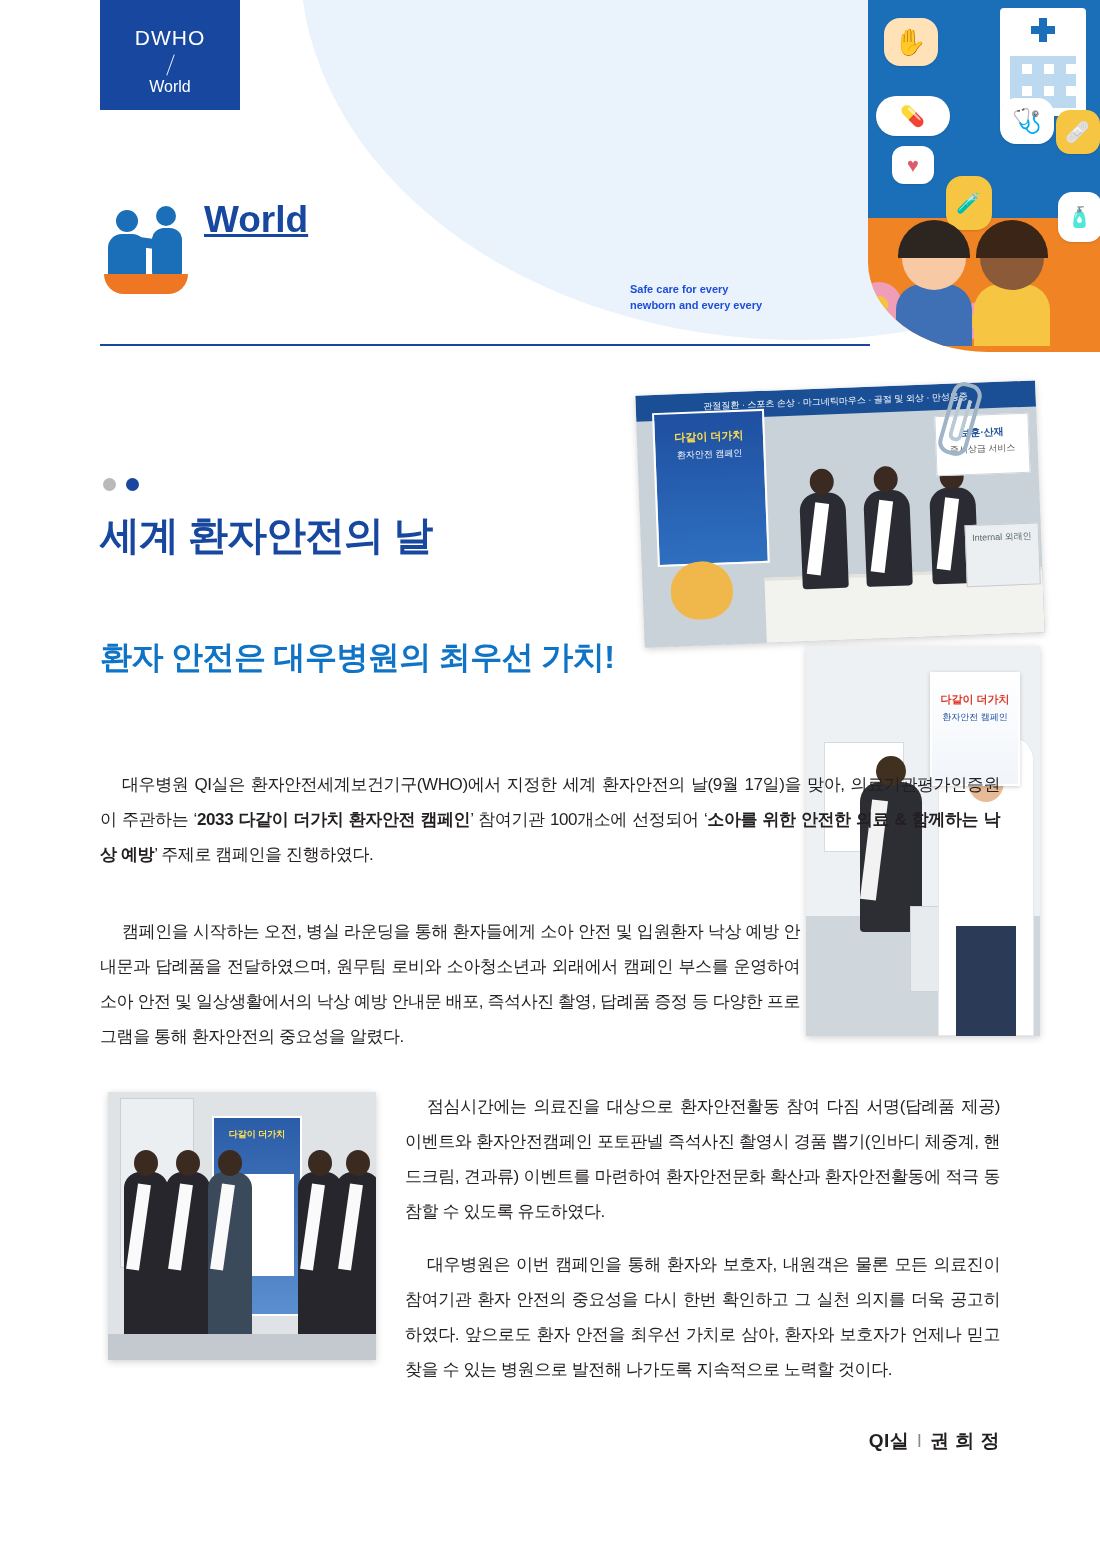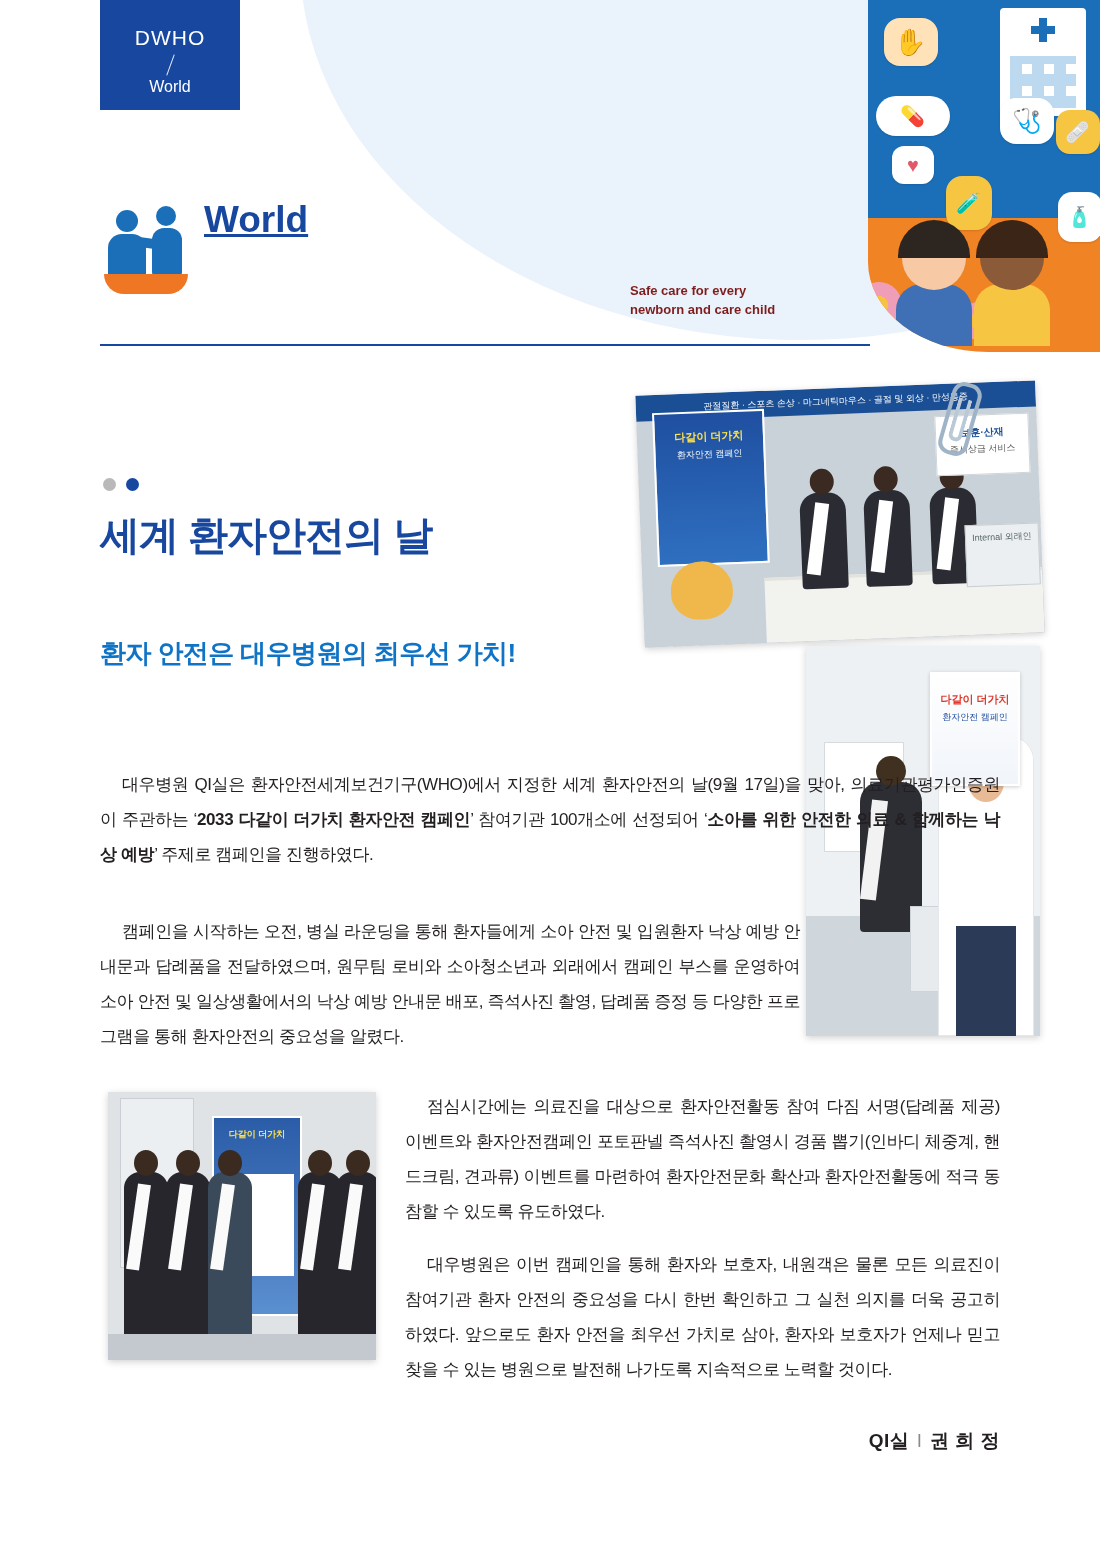--- a/index.html
+++ b/index.html
@@ -212,22 +212,22 @@
     top: 344px;
     width: 770px;
     height: 2px;
     background: #17479e;
   }
   .tagline {
     position: absolute;
     left: 630px;
     top: 282px;
     width: 230px;
-    color: #7f1d1d;
-    font-size: 13px;
+    color: #1d4ed8;
+    font-size: 11px;
     font-weight: bold;
     line-height: 1.45;
   }
 
   
   .dots {
     position: absolute;
     left: 103px;
     top: 478px;
     display: flex;
@@ -247,21 +247,21 @@
     color: #17479e;
     letter-spacing: -1px;
   }
 
   .subhead {
     position: absolute;
     left: 100px;
     top: 632px;
     width: 620px;
     color: #0f73c6;
-    font-size: 26px;
+    font-size: 32px;
     font-weight: bold;
     line-height: 1.62;
     letter-spacing: -0.6px;
   }
   .subhead .l2-strong { color: #17479e; }
 
   
   .para {
     position: absolute;
     color: #231f20;
@@ -516,21 +516,21 @@
     <div class="fig fig-head-b"></div>
     <div class="fig fig-hand"></div>
   </div>
   <div class="wpsd-text">
     <div class="wpsd-l1">World</div>
   </div>
 </div>
 
 <div class="tagline">
   <div>Safe care for every</div>
-  <div>newborn and care child</div>
+  <div>newborn and every every</div>
 </div>
 <div class="wpsd-rule"></div>
 
 <div class="photo photo-1">
   <div class="p1-wall"></div>
   <div class="p1-banner-top">관절질환 · 스포츠 손상 · 마그네틱마우스 · 골절 및 외상 · 만성통증</div>
   <div class="p1-table"></div>
   <div class="p1-poster">
     <div class="t1">다같이 더가치</div>
     <div class="t2">환자안전 캠페인</div>

